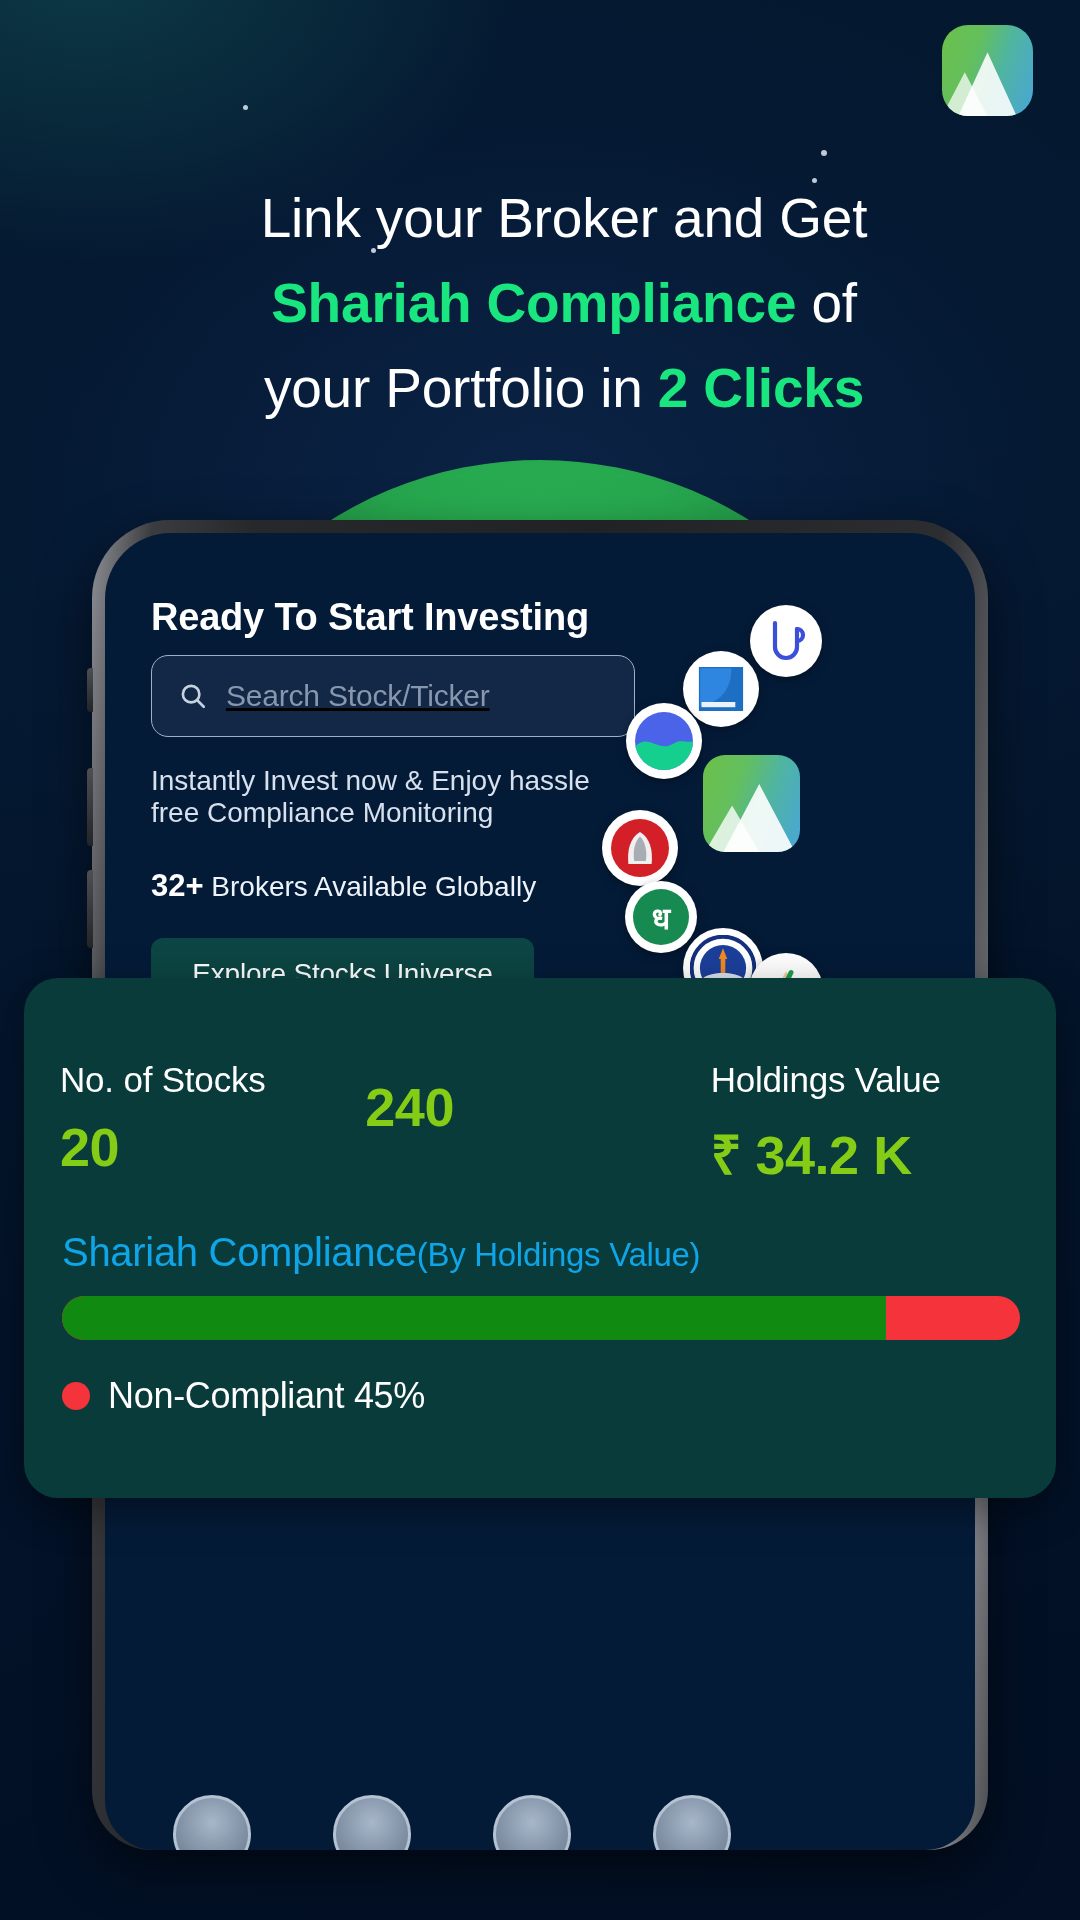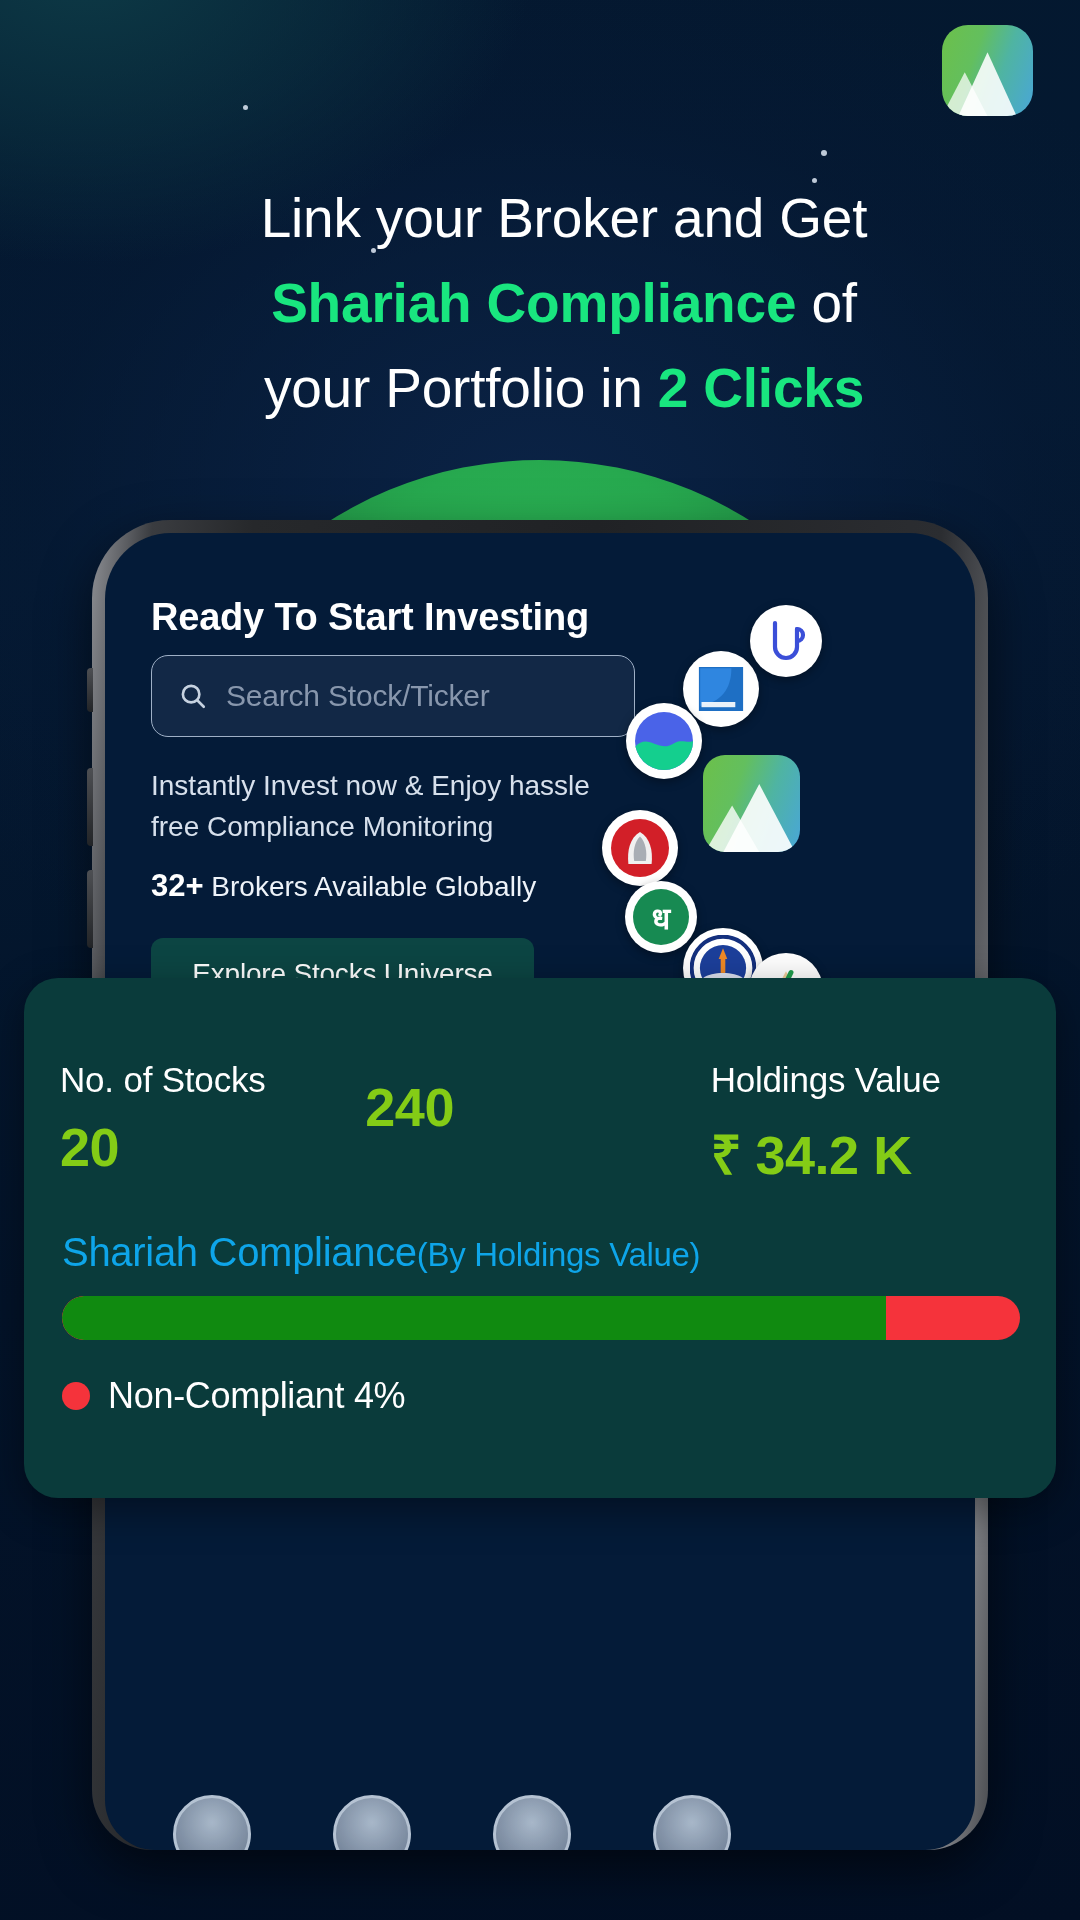--- a/index.html
+++ b/index.html
@@ -125,35 +125,36 @@
     top: 122px;
     width: 484px;
     height: 82px;
     border-radius: 17px;
     border: 1.6px solid #9fb0c6;
     background: #122846;
     display: flex;
     align-items: center;
     gap: 18px;
     padding: 0 26px;
+    text-decoration: underline;
   }
   .search-icon { width: 30px; height: 30px; flex: 0 0 auto; }
   .search-placeholder {
     font-size: 30px;
     color: #8897ad;
     letter-spacing: -0.2px;
   }
 
   .screen-sub {
     position: absolute;
     left: 46px;
     top: 232px;
     width: 490px;
     font-size: 28px;
-    line-height: 41px;
+    line-height: 32px;
     color: #d7e0ec;
   }
 
   .brokers-line {
     position: absolute;
     left: 46px;
     top: 335px;
     font-size: 28px;
     color: #eef3f9;
     white-space: nowrap;
@@ -453,16 +454,16 @@
     <span>Shariah Compliance</span><span class="sub">(By Holdings Value)</span>
   </div>
 
   <div class="progress-track">
     <div class="progress-fill" style="width:86%;"></div>
   </div>
 
   <div class="legend">
     <div class="legend-item">
       <span class="dot red"></span>
-      <span>Non-Compliant 4%</span>
+      <span>Non-Compliant 45%</span>
     </div>
   </div>
 </div>
 
 </body></html>

